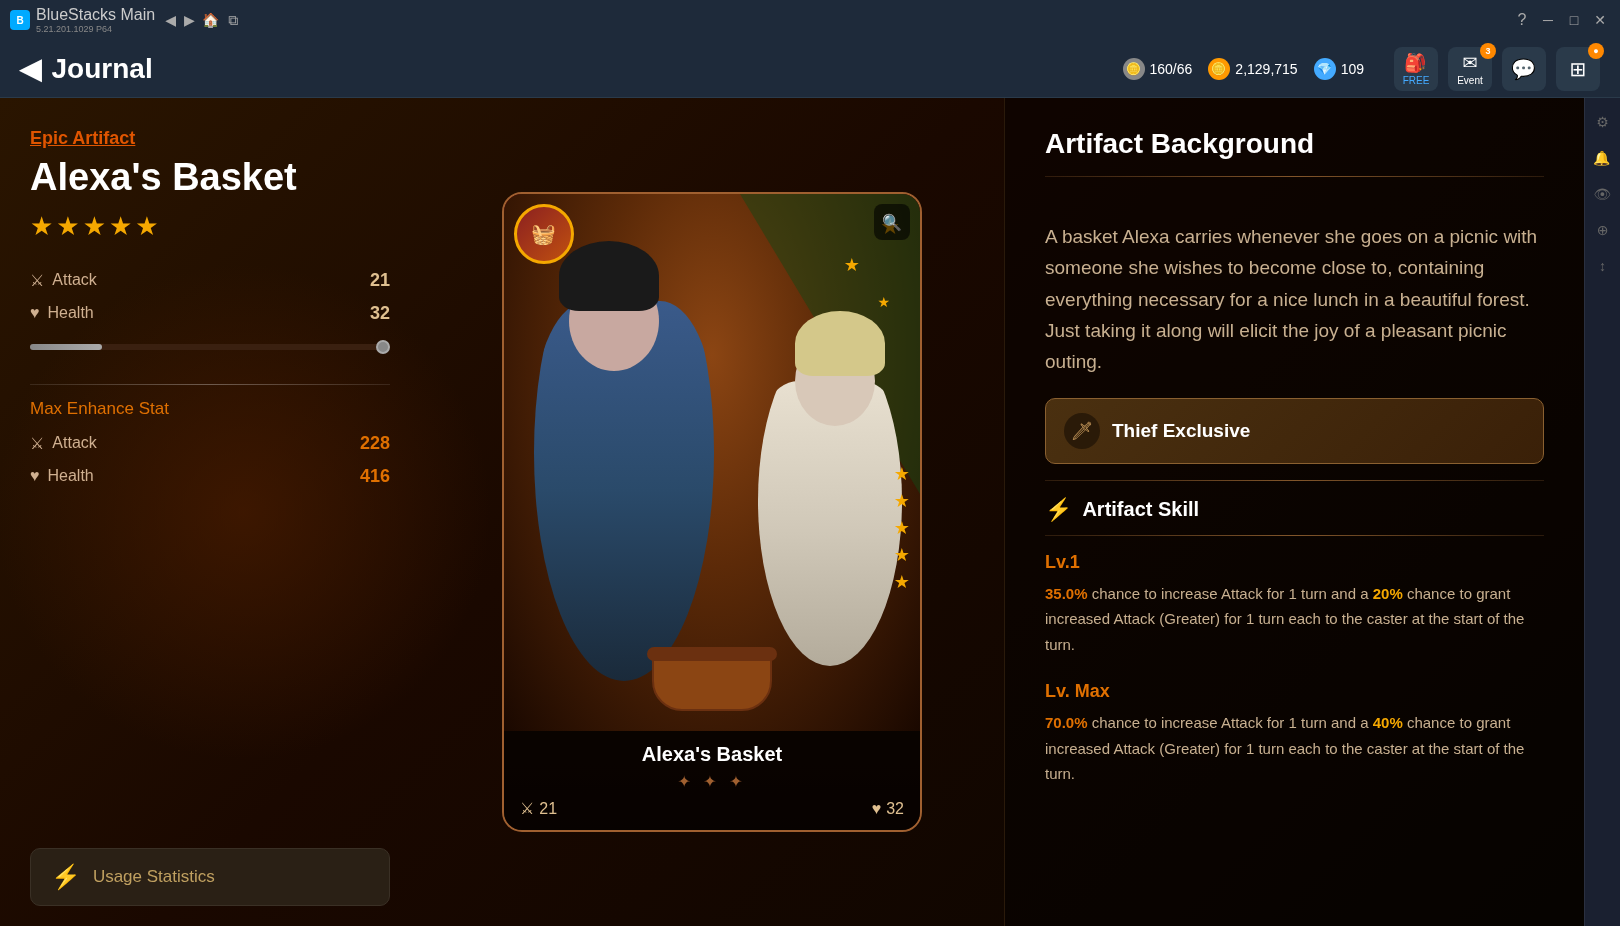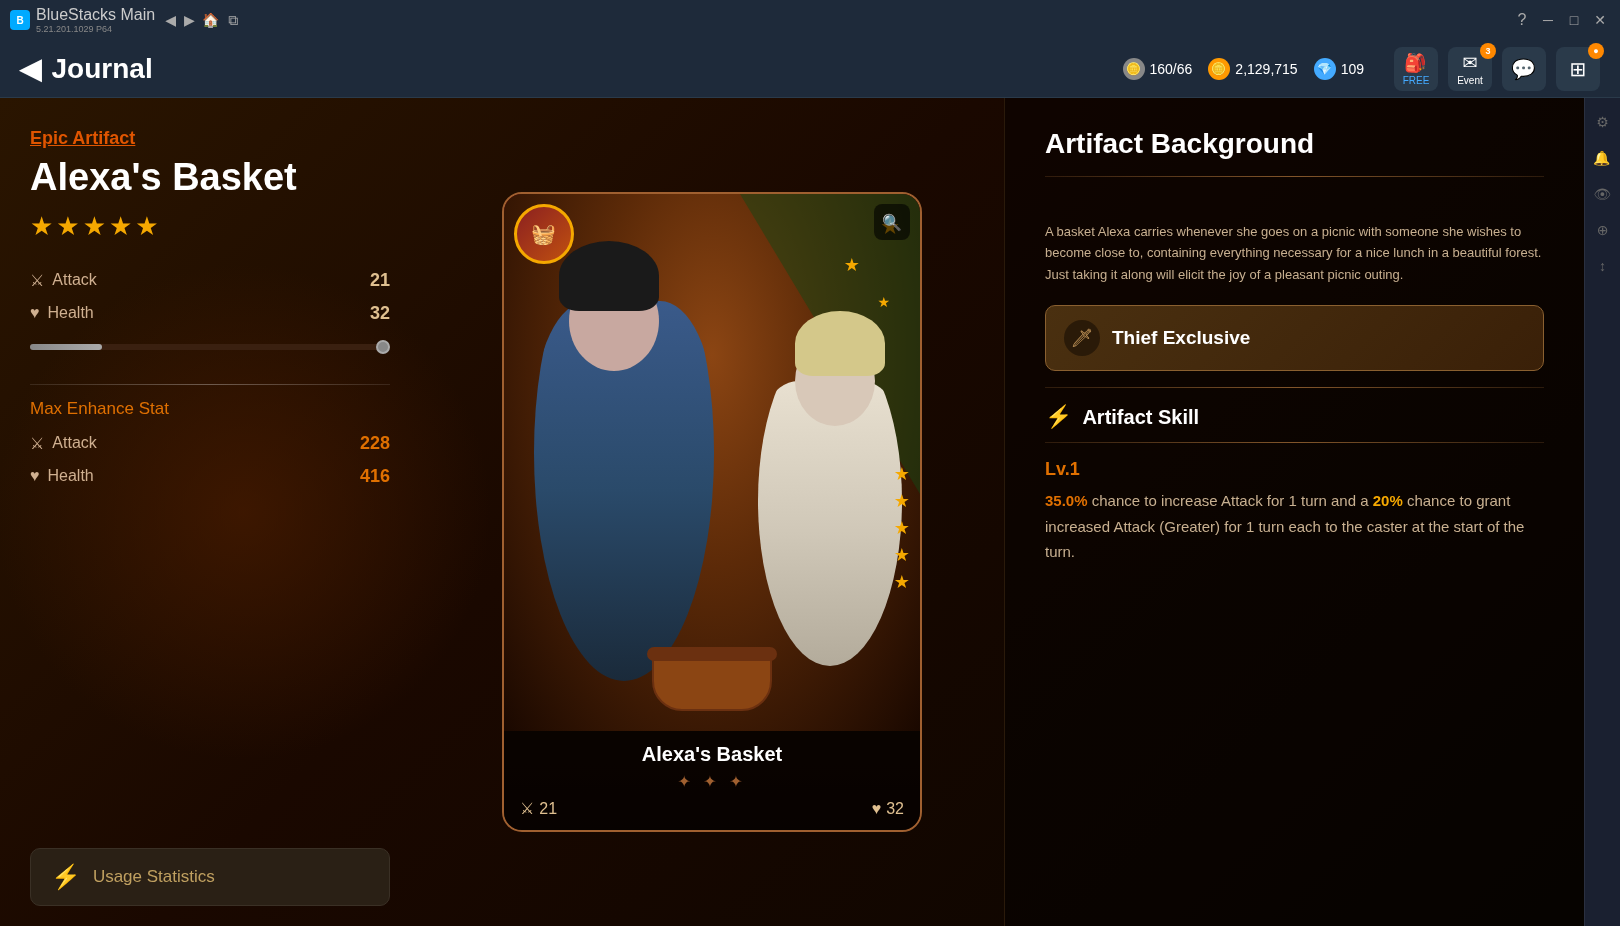--- a/index.html
+++ b/index.html
@@ -378,21 +378,21 @@
       font-weight: bold;
       color: #fff;
       margin-bottom: 16px;
     }
     .right-divider {
       height: 1px;
       background: linear-gradient(to right, rgba(180,120,60,0.2), rgba(180,120,60,0.7), rgba(180,120,60,0.2));
       margin-bottom: 16px;
     }
     .bg-text {
-      font-size: 13px;
+      font-size: 19px;
       color: #c8b090;
       line-height: 1.65;
       margin-bottom: 20px;
       margin-top: 44px;
     }
 
     .exclusive-box {
       background: linear-gradient(135deg, #4a3010 0%, #3a2008 100%);
       border: 1px solid #8a6030;
       border-radius: 10px;
@@ -733,20 +733,29 @@
       <div class="skill-block">
         <div class="skill-level">Lv.1</div>
         <div class="skill-desc">
           <span class="highlight">35.0%</span>
           <span> chance to increase Attack for 1 turn and a </span>
           <span class="highlight-yellow">20%</span>
           <span> chance to grant increased Attack (Greater) for 1 turn each to the caster at the start of the turn.</span>
         </div>
       </div>
 
+      <div class="skill-block">
+        <div class="skill-level">Lv. Max</div>
+        <div class="skill-desc">
+          <span class="highlight">70.0%</span>
+          <span> chance to increase Attack for 1 turn and a </span>
+          <span class="highlight-yellow">40%</span>
+          <span> chance to grant increased Attack (Greater) for 1 turn each to the caster at the start of the turn.</span>
+        </div>
+      </div>
     </div>
   </div>
 
   <div class="side-rail">
     <div class="rail-btn">⚙</div>
     <div class="rail-btn">🔔</div>
     <div class="rail-btn">👁</div>
     <div class="rail-btn">⊕</div>
     <div class="rail-btn">↕</div>
   </div>

